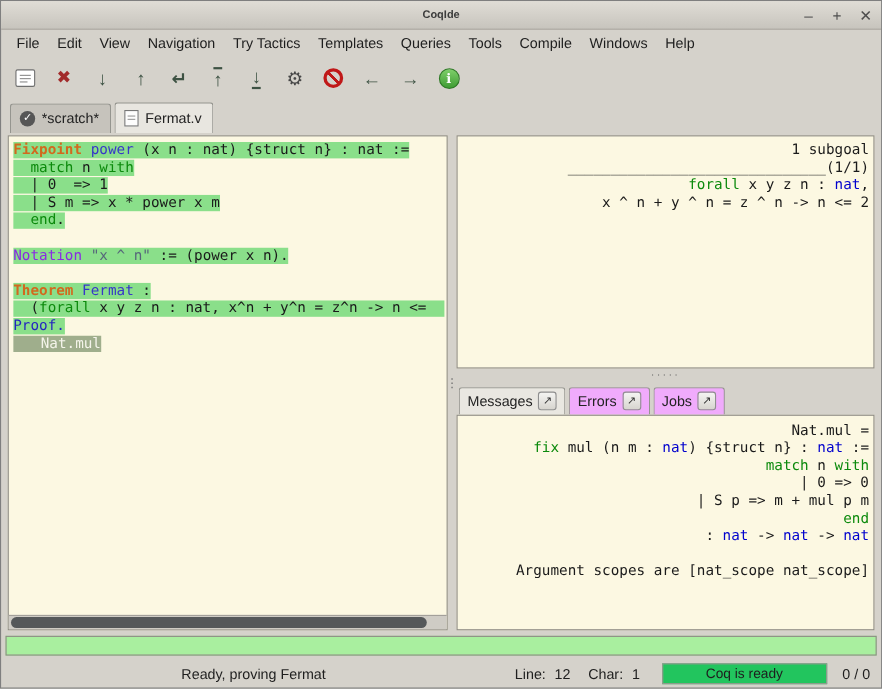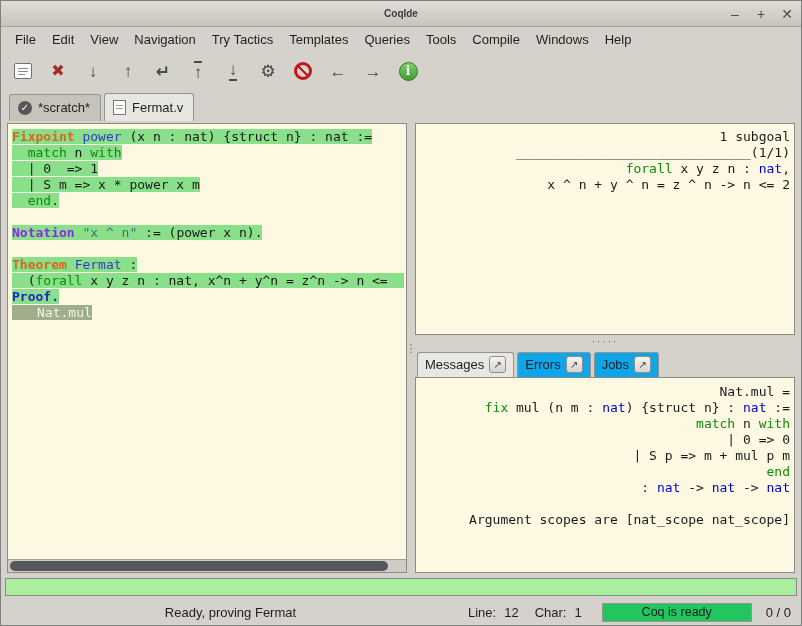--- a/index.html
+++ b/index.html
@@ -47,37 +47,37 @@
   .left-pane { width:400px; flex:0 0 400px; display:flex; flex-direction:column; border:1px solid #8d8a84; background:#fcf8e2; }
   .editor-view { flex:1; overflow:hidden; padding:5px 2px 0 4px; }
   .codeview { font-family:"DejaVu Sans Mono","Liberation Mono",monospace; font-size:13px; line-height:16px; color:#1a1a1a; }
   .cl { white-space:pre; height:16px; overflow:hidden; }
   .bg-processed { background:#8adf8a; }
   .bg-busy { background:#9fae8c;padding-left:25px; }
   .tk-plain { color:#1a1a1a; }
   .tk-kdef  { color:#d2691e; font-weight:bold; }
   .tk-kid   { color:#3737c8; }
   .tk-kgal  { color:#0c8a0c; }
-  .tk-knota { color:#8a2be2; font-weight:bold; }
-  .tk-kproof{ color:#2525c0; font-weight:bold; }
+  .tk-knota { color:#8a2be2; font-weight:normal; }
+  .tk-kproof{ color:#2525c0; font-weight:normal; }
   .tk-str   { color:#56677a; }
   .tk-type  { color:#0000cd; }
   .tk-sep   { color:#2a2a2a; }
   .tk-busy  { color:#f4f4ea; }
 
   .hscrollbar { flex:0 0 13px; background:#cfccc5; border-top:1px solid #a3a09a; position:relative; }
   .hthumb { position:absolute; top:1px; bottom:1px; left:2px; width:95%; background:#55585a; border-radius:6px; }
 
   .vsplitter { width:8px; flex:0 0 8px; display:flex; align-items:center; justify-content:center; color:#6d6d6d; font-size:11px; }
   .right-col { flex:1; display:flex; flex-direction:column; min-width:0;text-align:right; }
   .goals-view { height:212px; flex:0 0 212px; overflow:hidden; padding:5px 4px; }
   .hsplitter { height:12px; flex:0 0 12px; display:flex; align-items:center; justify-content:center; color:#5e5e5e; font-size:10px; letter-spacing:2px; }
 
   .msg-tabs { height:30px; flex:0 0 30px; display:flex; align-items:flex-end; padding-left:2px; gap:3px; }
-  .mtab { display:flex; align-items:center; gap:5px; padding:3px 7px 4px 7px; font-size:13px; color:#222; background:#0ea5e9; border:1px solid #95958f; border-bottom:none; border-radius:3px 3px 0 0; }
+  .mtab { display:flex; align-items:center; gap:5px; padding:3px 7px 4px 7px; font-size:13px; color:#222; background:#f0abfc; border:1px solid #95958f; border-bottom:none; border-radius:3px 3px 0 0; }
   .mtab.active { background:#e9e7e1; }
   .detach-btn { width:17px; height:17px; border:1px solid #8f8f8f; border-radius:3px; background:linear-gradient(#f4f4f2,#d7d5cf); font-size:10px; color:#333; display:flex; align-items:center; justify-content:center; }
   .messages-view { flex:1; overflow:hidden; padding:6px 4px; }
 
   
   .progress-wrap { flex:0 0 24px; padding:3px 4px 3px 4px; }
   .progress-bar { height:18px; background:#a9ef9f; border:1px solid #8d8a84; }
   .statusbar { flex:0 0 26px; display:flex; align-items:center; padding:0 8px; font-size:13px; color:#1e1e1e; }
   .sb-left { flex:1;text-align:center; }
   .sb-label { margin-left:16px; }

